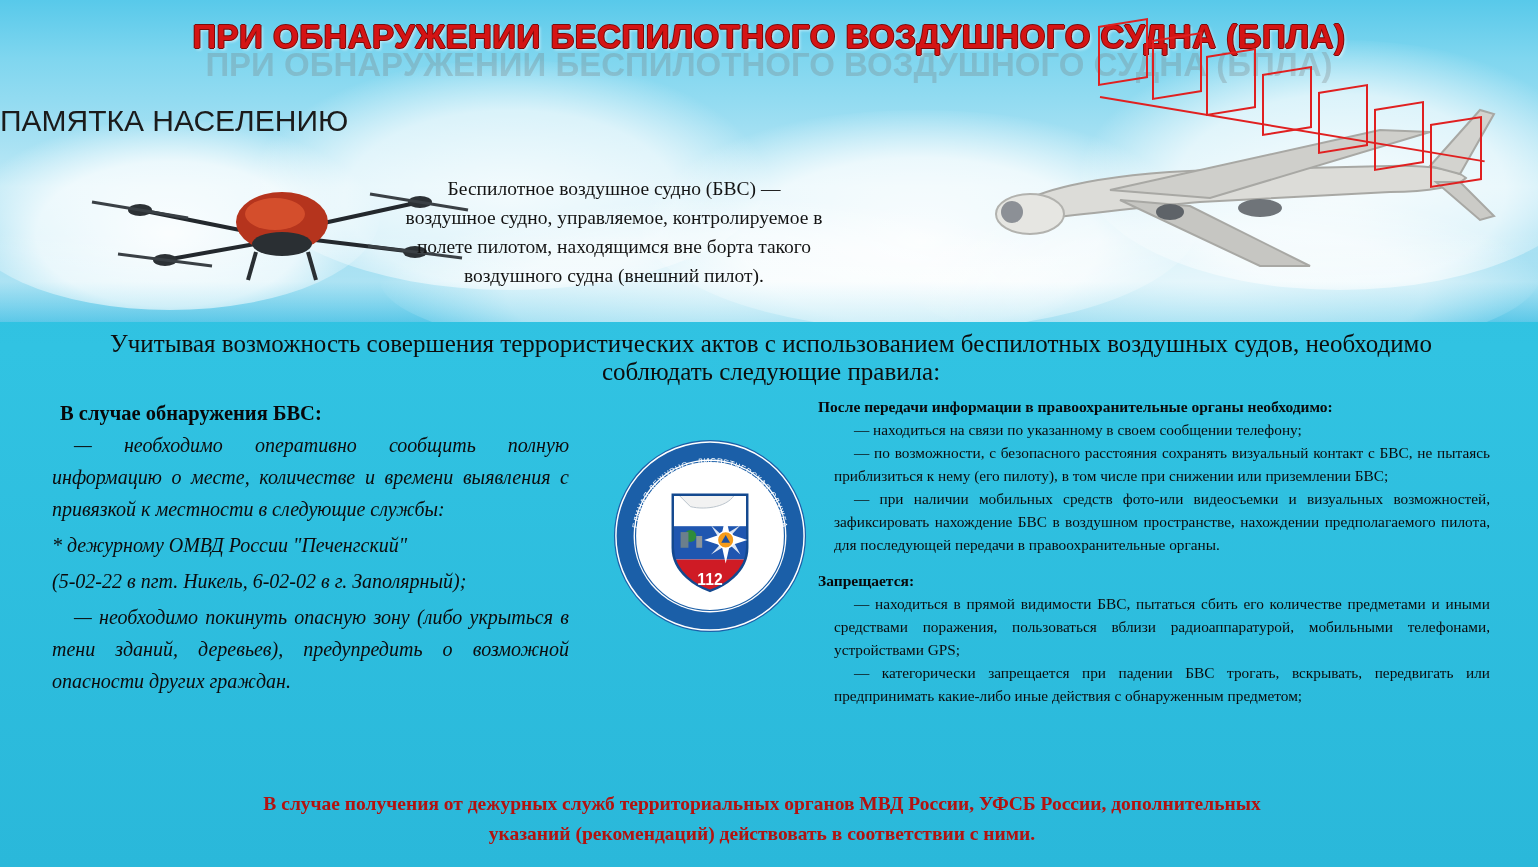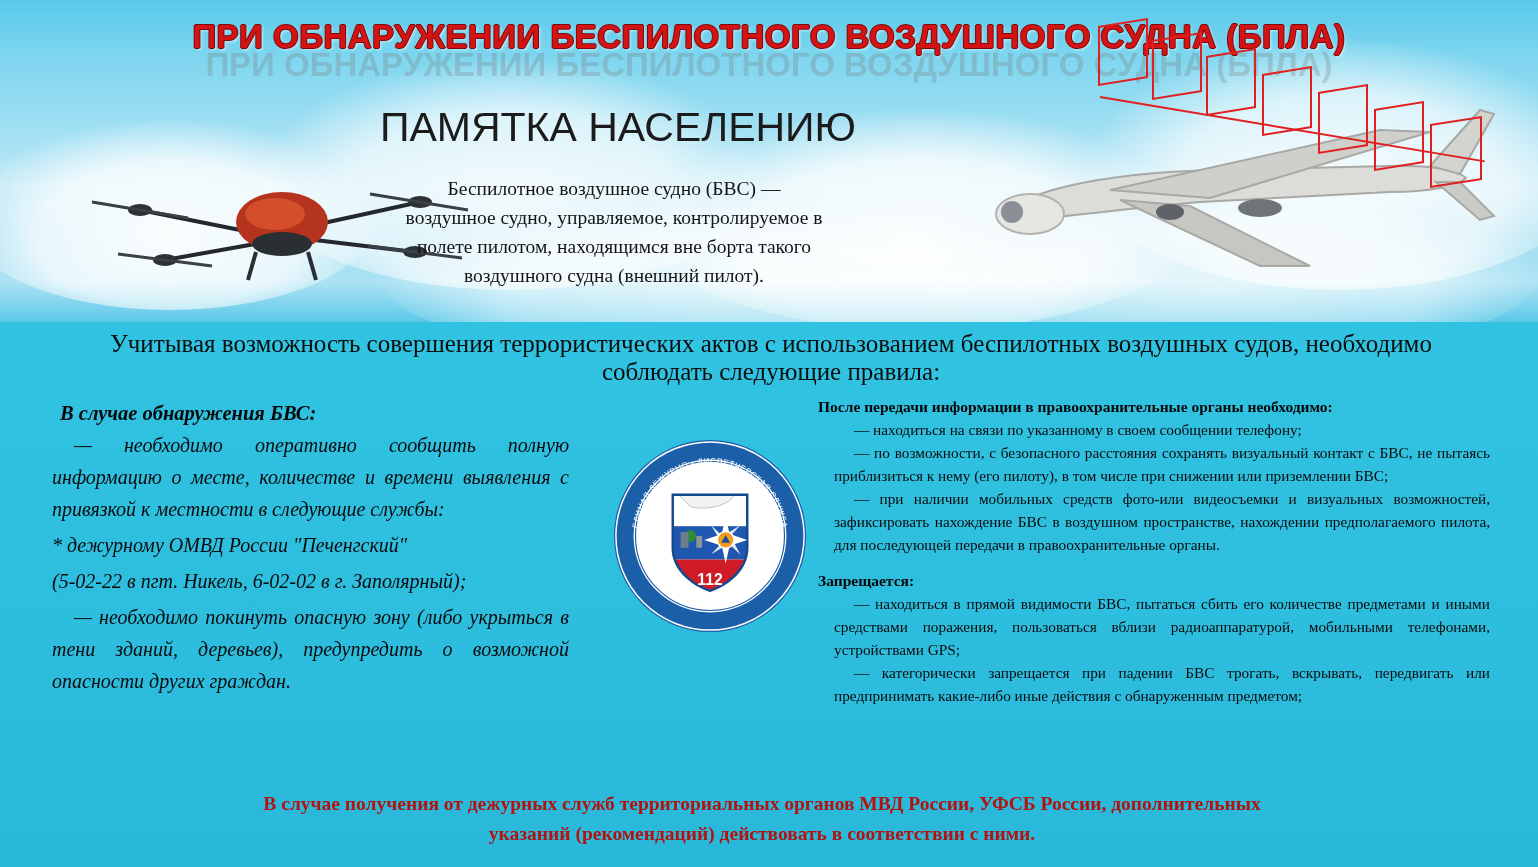--- a/index.html
+++ b/index.html
@@ -101,23 +101,23 @@
   .rf-line {
     position:absolute; left:1100px; top:96px; width:390px; height:2px;
     background:#e02020; transform: rotate(9.5deg); transform-origin: left center;
     z-index:8;
   }
 
   
   .subtitle {
     position: absolute;
     left: 0; top: 104px; width: 1236px;
-    text-align: center;
+    text-align: left;
     font-family: "Liberation Sans", sans-serif;
-    font-size: 41px;
+    font-size: 30px;
     color: #1b1b1b;
     z-index: 9;
   }
   .definition {
     position: absolute;
     left: 404px; top: 174px;
     width: 420px;
     text-align: center;
     font-size: 19.5px;
     line-height: 29px;
@@ -148,21 +148,20 @@
     position: absolute;
     left: 818px; top: 398px;
     width: 672px;
     z-index: 9;
   }
   .col-left .head {
     font-weight: bold;
     font-size: 20.5px;
     margin: 0 0 4px 12px;
     color: #08080a;
-    font-style: italic;
   }
   .col-left p {
     margin: 4px;
     font-size: 20px;
     line-height: 32px;
     text-align: justify;
     text-justify: inter-word;
     color: #0b0b0d;
     font-style: italic;
   }

